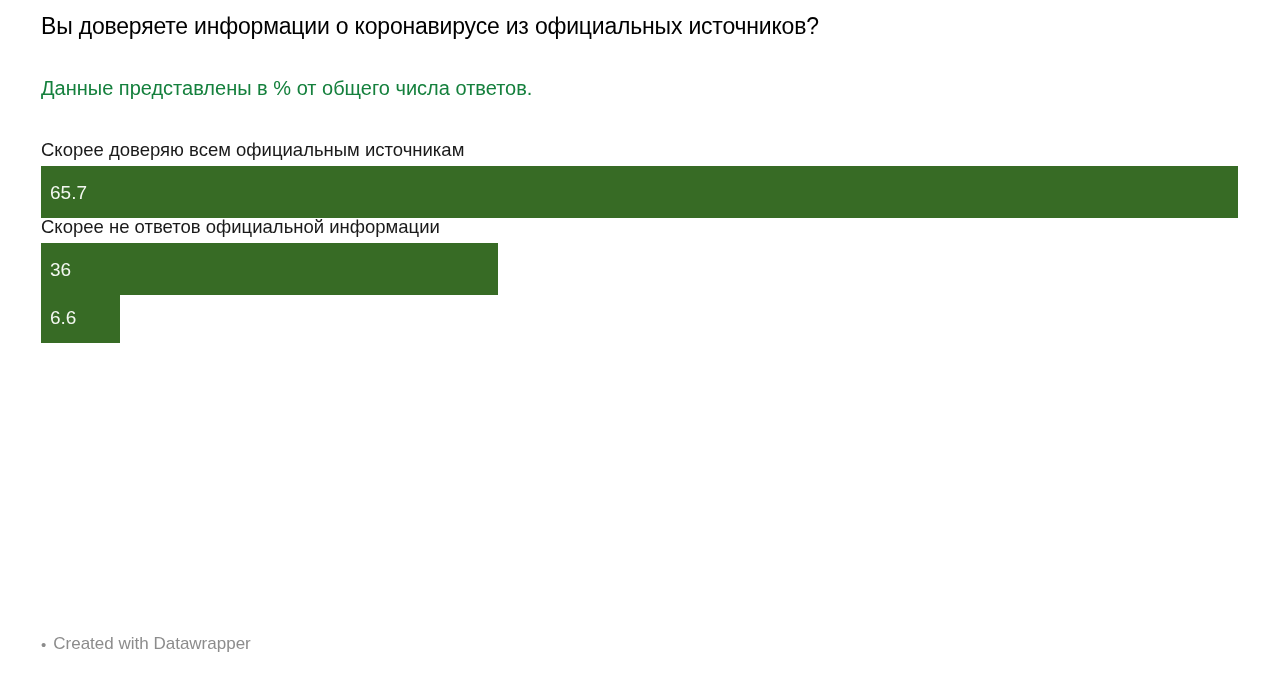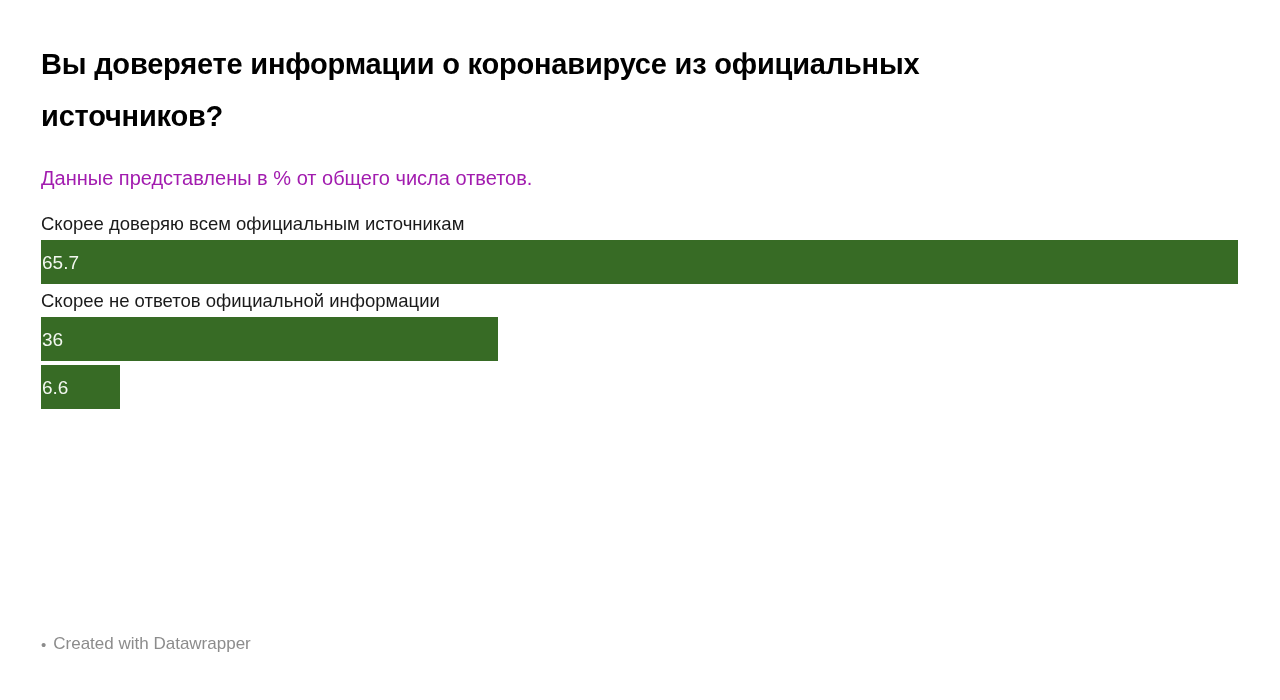--- a/index.html
+++ b/index.html
@@ -18,65 +18,64 @@
   .chart-root {
     position: absolute;
     left: 0;
     top: 0;
     width: 1280px;
     height: 700px;
     box-sizing: border-box;
     padding: 0 41px;
   }
   .chart-title {
-    font-size: 29px;
-    font-weight: bold;
+    font-size: 23px;
+    font-weight: normal;
     line-height: 52px;
     letter-spacing: -0.2px;
     color: #000000;
     margin: 0;
-    padding-top: 38px;
     max-width: 1040px;
   }
   .chart-subtitle {
     font-size: 20px;
     font-weight: normal;
     line-height: 26px;
-    color: #a21caf;
+    color: #15803d;
     margin: 0;
     padding-top: 23px;
   }
   .bars-area {
-    margin-top: 20px;
+    margin-top: 36px;
   }
   .bar-row {
     margin-bottom: 12px;
   }
   .bar-label {
     font-size: 18.5px;
     line-height: 25px;
     color: #1a1a1a;
     white-space: nowrap;
   }
   .bar-track {
     position: relative;
     height: 36px;
     margin-top: 4px;
     width: 100%;
   }
   .bar-fill {
     position: absolute;
     left: 0;
     top: 0;
-    height: 44px;
+    height: 52px;
     background: #376b25;
     display: flex;
     align-items: center;
     box-sizing: border-box;
-    padding-left: 1px;
+    padding-left: 9px;
     min-width: 40px;
   }
   .bar-value {
     font-size: 19px;
     line-height: 1;
     color: #f2f7f0;
     white-space: nowrap;
   }
   .chart-footer {
     position: absolute;

